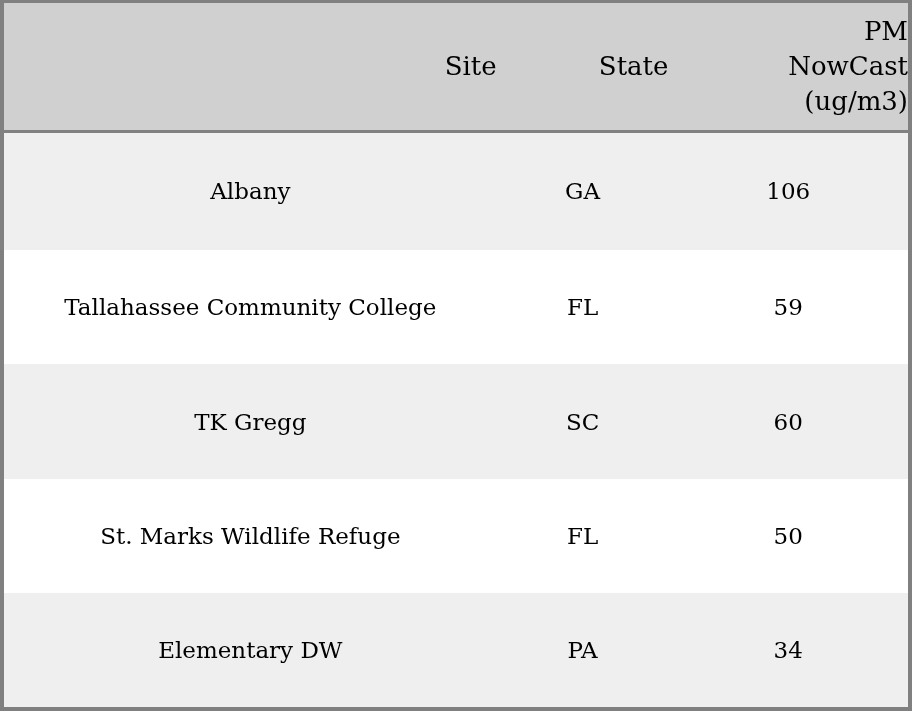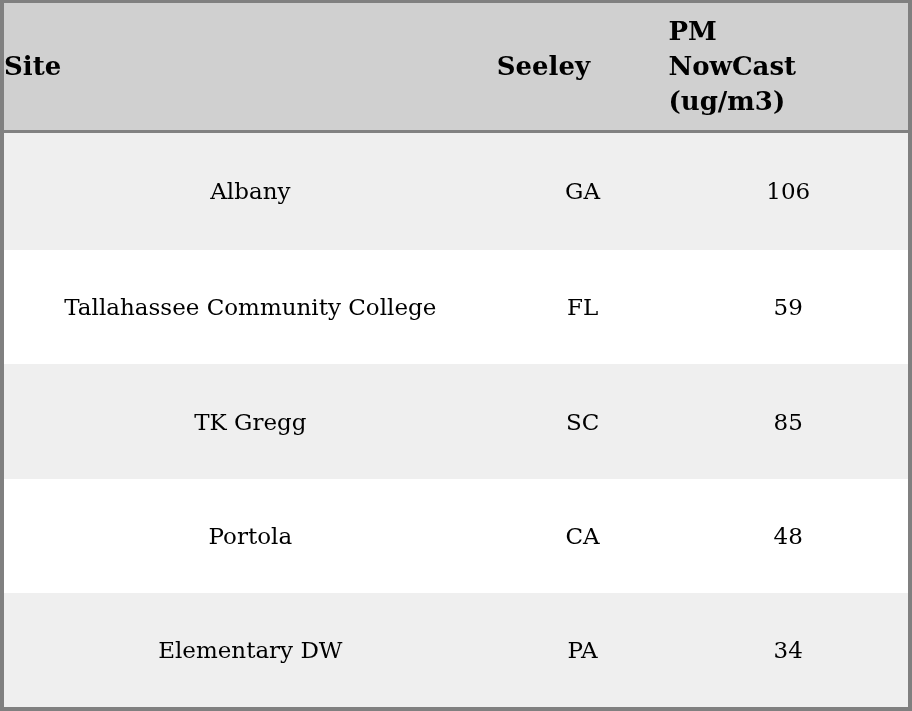--- a/index.html
+++ b/index.html
@@ -31,22 +31,22 @@
     width: 100%;
     height: 100%;
     border-collapse: collapse;
     table-layout: fixed;
   }
   thead th {
     height: 128px;
     background: var(--header-bg);
     border-bottom: 3px solid var(--header-divider);
     font-size: 26px;
-    font-weight: bold;
-    text-align: left;
+    font-weight: normal;
+    text-align: right;
     vertical-align: middle;
     white-space: pre-line;
     line-height: 1.35;
     padding: 0;
   }
   tbody td {
     font-size: 23px;
     text-align: center;
     vertical-align: middle;
     padding: 4px;
@@ -64,46 +64,46 @@
 <div class="frame">
   <table class="data-table">
     <colgroup>
       <col class="col-site">
       <col class="col-state">
       <col class="col-value">
     </colgroup>
     <thead>
       <tr>
         <th>Site</th>
-        <th>Seeley</th>
+        <th>State</th>
         <th>PM
 NowCast
 (ug/m3)</th>
       </tr>
     </thead>
     <tbody>
       <tr>
         <td>Albany</td>
         <td>GA</td>
         <td>106</td>
       </tr>
       <tr>
         <td>Tallahassee Community College</td>
         <td>FL</td>
         <td>59</td>
       </tr>
       <tr>
         <td>TK Gregg</td>
         <td>SC</td>
-        <td>85</td>
+        <td>60</td>
       </tr>
       <tr>
-        <td>Portola</td>
-        <td>CA</td>
-        <td>48</td>
+        <td>St. Marks Wildlife Refuge</td>
+        <td>FL</td>
+        <td>50</td>
       </tr>
       <tr>
         <td>Elementary DW</td>
         <td>PA</td>
         <td>34</td>
       </tr>
     </tbody>
   </table>
 </div>
 

